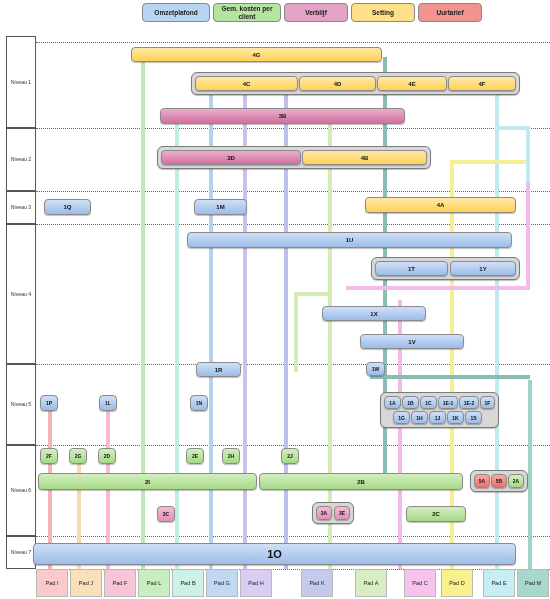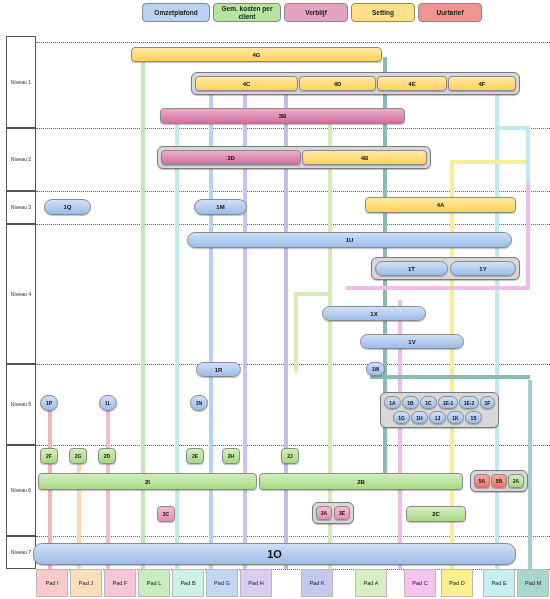--- a/index.html
+++ b/index.html
@@ -23,21 +23,21 @@
   
   .ln{position:absolute;}
 
   
   .node{position:absolute;box-sizing:border-box;border-radius:4px;border:1px solid #8a8a8a;
         display:flex;align-items:center;justify-content:center;
         font-size:6px;font-weight:bold;color:#101010;text-align:center;
         box-shadow:0 1px 1px rgba(0,0,0,.25);z-index:5;}
   .grp{position:absolute;box-sizing:border-box;border-radius:6px;border:1.5px solid #7a7a7a;
        background:#d8d8d8;z-index:4;box-shadow:0 1px 1px rgba(0,0,0,.25);}
-  .c-blue  {background:linear-gradient(#cfe0f6,#9dbce8);border-radius:9px;}
+  .c-blue  {background:linear-gradient(#cfe0f6,#9dbce8);}
   .c-green {background:linear-gradient(#d4eec0,#a6da86);}
   .c-pink  {background:linear-gradient(#eaaecb,#d2709f);}
   .c-yellow{background:linear-gradient(#ffe9a8,#ffd257);}
   .c-red   {background:linear-gradient(#f8a9a3,#ef6f68);}
   .c-pink2 {background:linear-gradient(#f3bcd6,#e58fb7);}
 
   
   .pad{position:absolute;height:28px;box-sizing:border-box;border:1px solid #b9b9b9;
        display:flex;align-items:center;justify-content:center;font-size:5.6px;color:#222;z-index:6;}
 </style>

